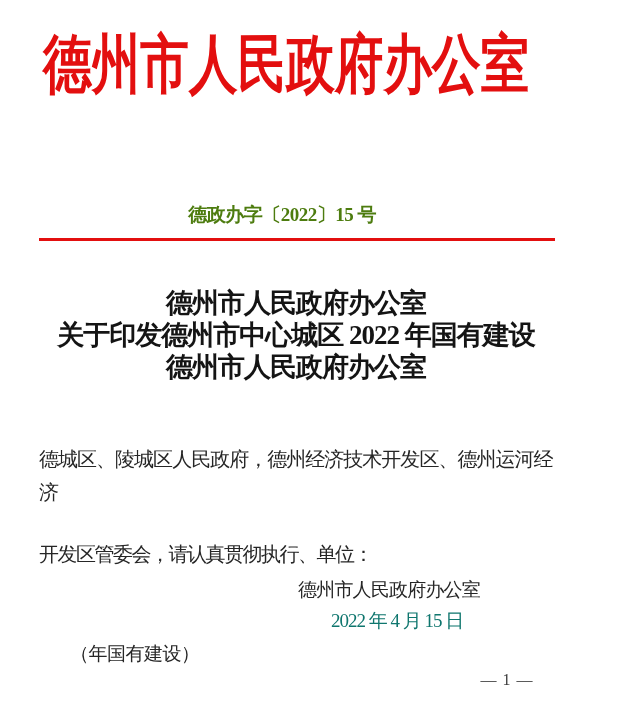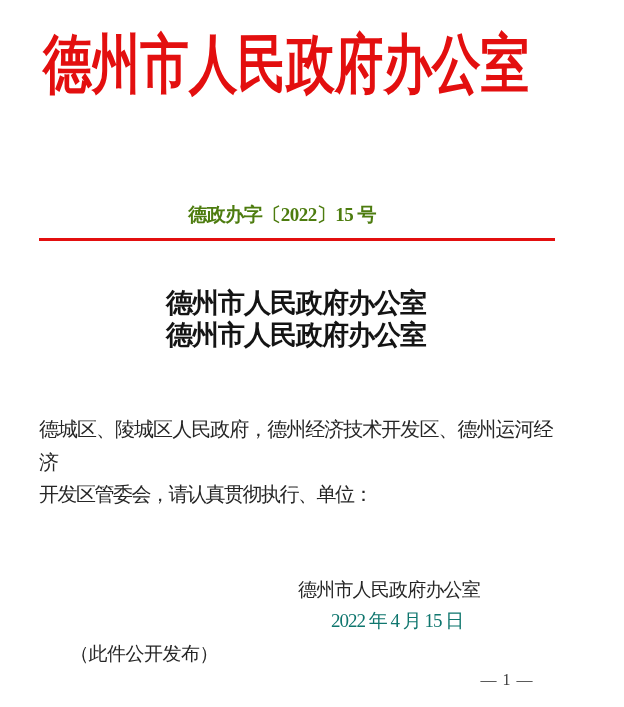--- a/index.html
+++ b/index.html
@@ -73,21 +73,21 @@
   .body-text {
     position: absolute;
     left: 39px;
     top: 413px;
     width: 513px;
     font-size: 20px;
     line-height: 32.5px;
     letter-spacing: -1.5px;
     color: #262626;
   }
-  .body-text .b-line { white-space: nowrap; }
+  .body-text .b-line { white-space: nowrap; margin-top: 30px; }
   .body-text .b-just {
     white-space: normal;
     text-align: justify;
     text-align-last: justify;
   }
   .body-text .b-indent { text-indent: 39px; }
 
   
   .sig-issuer {
     position: absolute;
@@ -138,29 +138,30 @@
 <div class="page">
 
   <div class="masthead">德州市人民政府办公室</div>
 
   <div class="doc-number">德政办字〔2022〕15 号</div>
 
   <div class="red-rule"></div>
 
   <div class="notice-title">
     <div class="t-line">德州市人民政府办公室</div>
+    <div class="t-line">关于印发德州市中心城区 2022 年国有建设</div>
     <div class="t-line">德州市人民政府办公室</div>
   </div>
 
   <div class="body-text">
     <div class="b-line b-just">德城区、陵城区人民政府，德州经济技术开发区、德州运河经济</div>
     <div class="b-line">开发区管委会，请认真贯彻执行、单位：</div>
   </div>
 
   <div class="sig-issuer">德州市人民政府办公室</div>
 
   <div class="sig-date">2022 年 4 月 15 日</div>
 
-  <div class="footnote">（此件公开发布）</div>
+  <div class="footnote">（年国有建设）</div>
 
   <div class="page-number">— 1 —</div>
 
 </div>
 
 </body></html>

